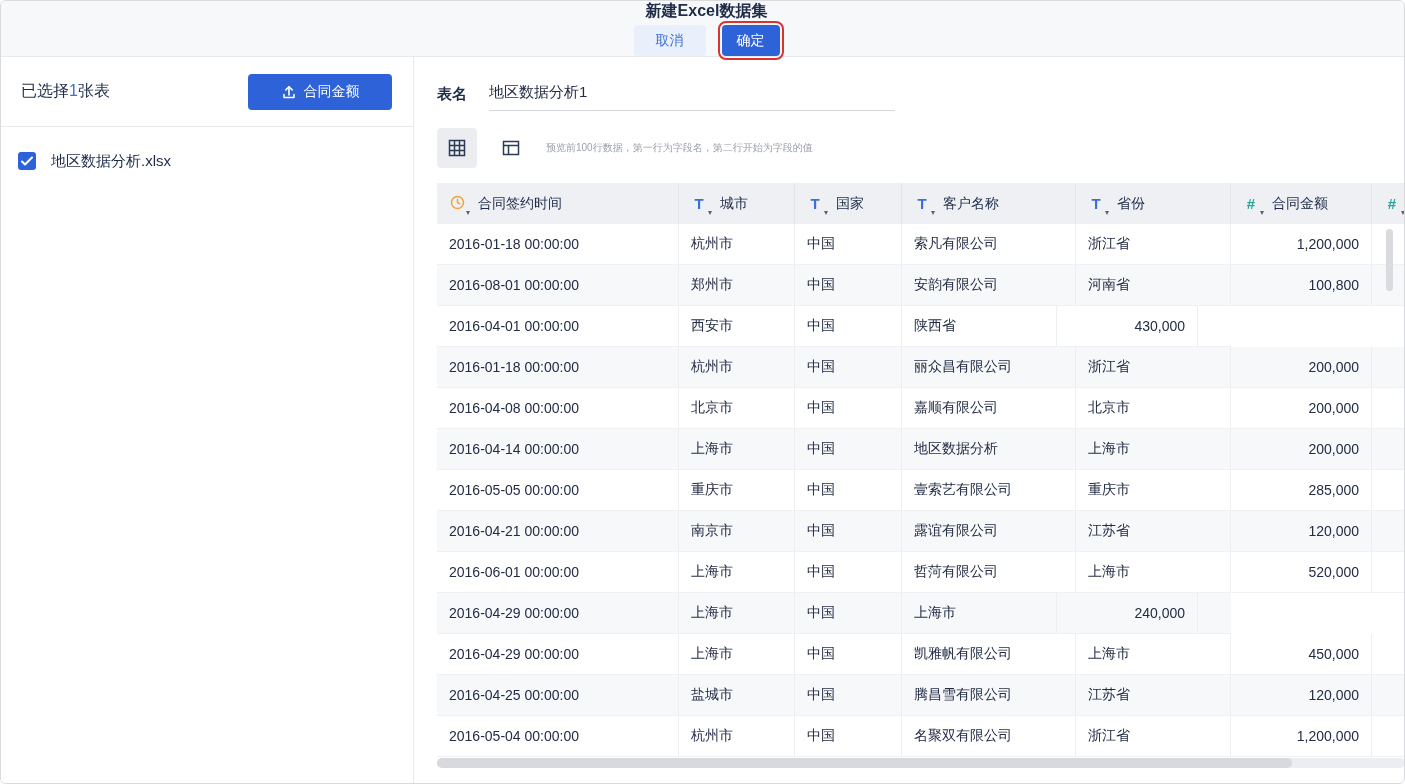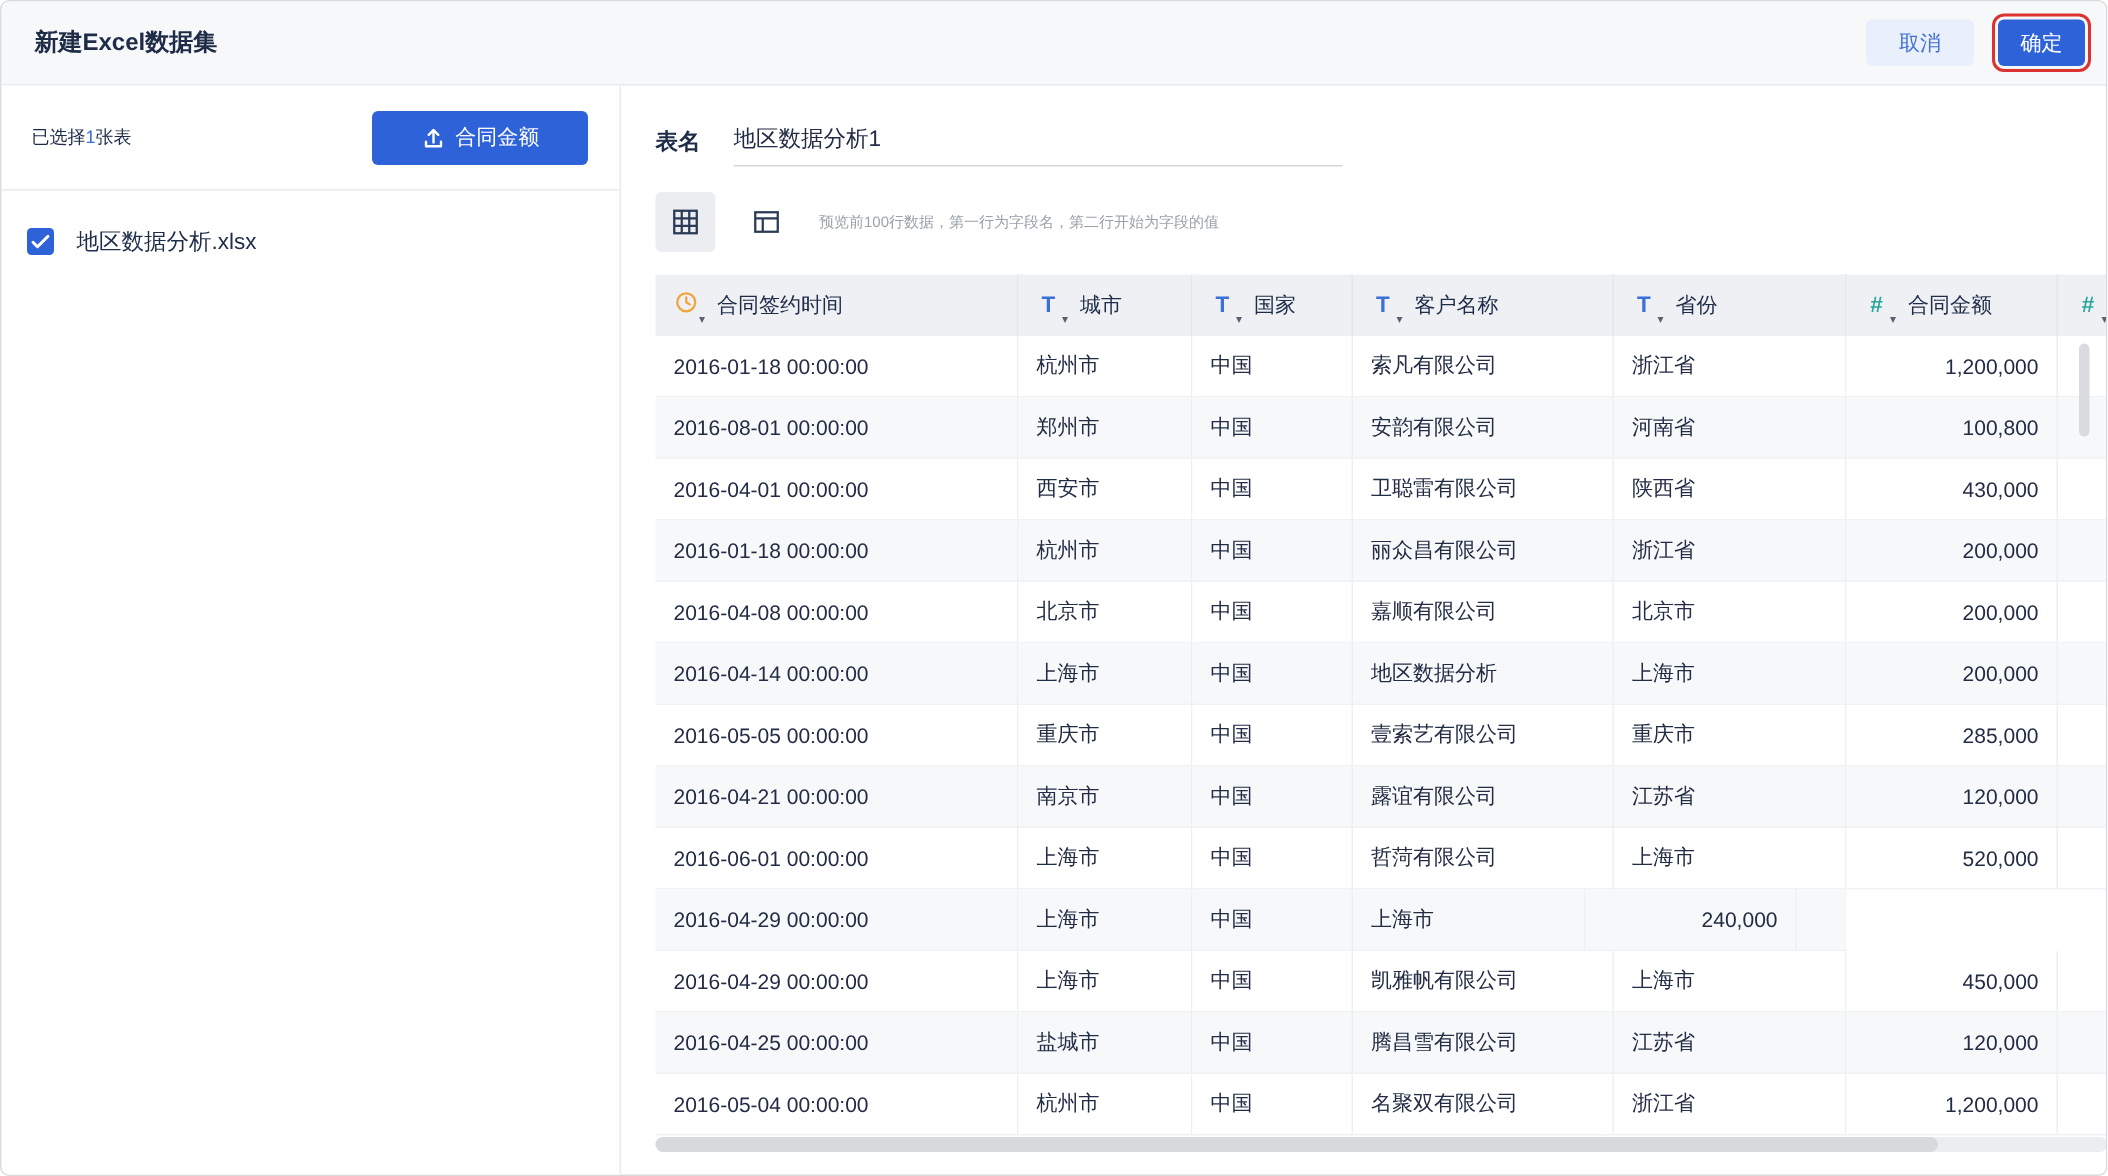--- a/index.html
+++ b/index.html
@@ -9,40 +9,41 @@
   .window{
     width:1405px; height:784px; background:#fff;
     border:1px solid #D8DADE; border-radius:6px; overflow:hidden; position:relative;
   }
 
   
   .titlebar{
     height:56px; background:#F7F8FA; border-bottom:1px solid #E8EAEE;
     display:flex; align-items:center; justify-content:space-between;
     padding:0 14px 0 22px;
+    flex-direction:column;
   }
   .title{ font-size:16px; font-weight:bold; color:#1E2C48; }
   .titlebar-actions{ display:flex; align-items:center; gap:16px; }
   .btn{ border:none; border-radius:4px; font-size:14px; height:31px; cursor:pointer;
         font-family:inherit; display:inline-flex; align-items:center; justify-content:center; }
   .btn-cancel{ background:#E9EFFB; color:#4070D8; width:72px; }
   .btn-confirm{ background:#2E62D9; color:#fff; width:58px;
                 outline:2px solid #DC3232; outline-offset:2px; }
 
   
   .body{ display:flex; height:727px; }
   .sidebar{ width:413px; border-right:1px solid #E8EAEE; background:#fff; flex:none; }
   .main{ flex:1; padding:22px 0 0 23px; overflow:hidden; position:relative; }
 
   
   .sidebar-top{
     height:70px; display:flex; align-items:center; justify-content:space-between;
     padding:0 21px 0 20px; border-bottom:1px solid #E8EAEE;
   }
-  .selected-info{ font-size:12px; color:#1E2C48; }
+  .selected-info{ font-size:16px; color:#1E2C48; }
   .selected-info .count{ color:#3A6FE0; }
   .btn-upload{
     background:#2E62D9; color:#fff; width:144px; height:36px; border-radius:4px;
     font-size:14px; display:flex; align-items:center; justify-content:center; gap:7px;
   }
   .tree{ padding-top:14px; }
   .tree-row{ height:40px; display:flex; align-items:center; gap:15px;
              font-size:15px; color:#1E2C48; cursor:pointer; }
   .tree-row.root{ padding-left:17px; }
   .tree-row.child{ padding-left:48px; }
@@ -232,21 +233,20 @@
               <div class="td" style="width: 107px;">中国</div>
               <div class="td" style="width: 174px;">安韵有限公司</div>
               <div class="td" style="width: 155px;">河南省</div>
               <div class="td right" style="width: 141px;">100,800</div>
               <div class="td right" style="width: 33px;"></div>
             </div>
             <div class="trow odd">
               <div class="td" style="width: 242px;">2016-04-01 00:00:00</div>
               <div class="td" style="width: 116px;">西安市</div>
               <div class="td" style="width: 107px;">中国</div>
-              <div class="td" style="width: 174px;">卫聪雷有限公司</div>
               <div class="td" style="width: 155px;">陕西省</div>
               <div class="td right" style="width: 141px;">430,000</div>
               <div class="td right" style="width: 33px;"></div>
             </div>
             <div class="trow even">
               <div class="td" style="width: 242px;">2016-01-18 00:00:00</div>
               <div class="td" style="width: 116px;">杭州市</div>
               <div class="td" style="width: 107px;">中国</div>
               <div class="td" style="width: 174px;">丽众昌有限公司</div>
               <div class="td" style="width: 155px;">浙江省</div>

